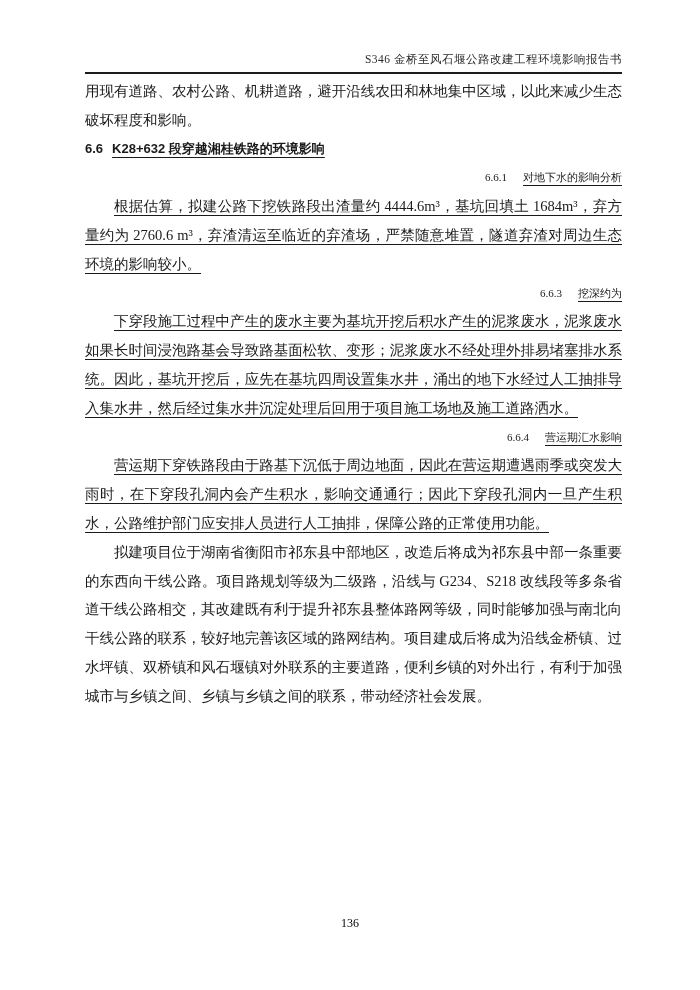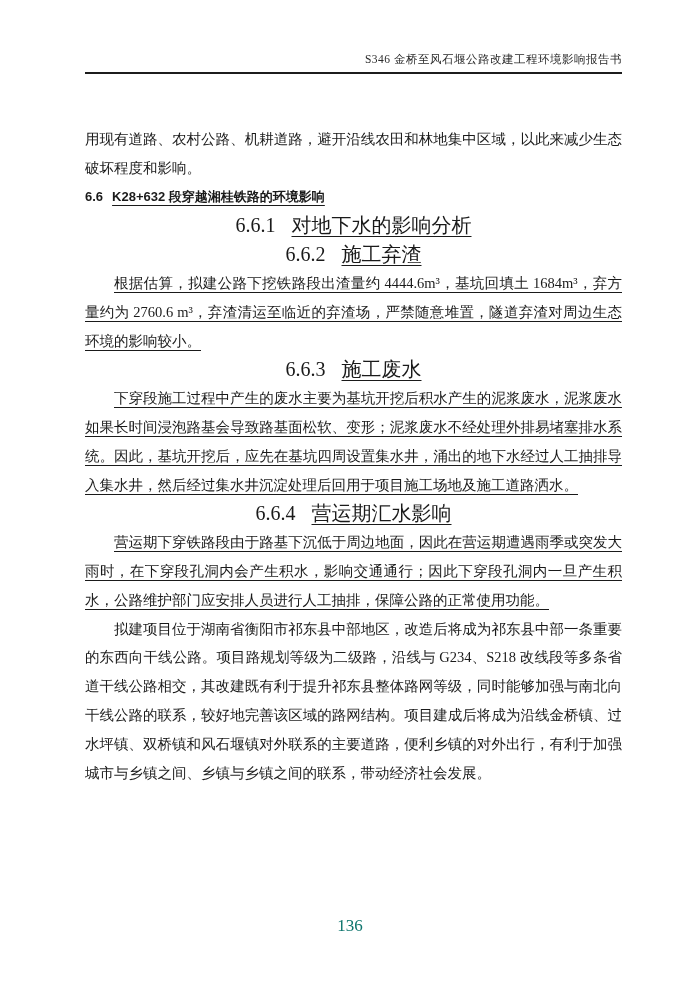--- a/index.html
+++ b/index.html
@@ -31,21 +31,20 @@
     letter-spacing: 0.5px;
   }
   .content {
     position: absolute;
     top: 77px;
     left: 85px;
     width: 537px;
     font-size: 14.5px;
     line-height: 28.8px;
     text-align: justify;
-    margin-top: 48px;
   }
   .content p, .content h2, .content h3 {
     margin: 0;
     padding: 0;
   }
   .para-indent {
     text-indent: 2em;
   }
   .u {
     text-decoration: underline;
@@ -59,61 +58,60 @@
     line-height: 28.8px;
     text-align: left;
   }
   .h-main .num {
     margin-right: 9px;
     text-decoration: none;
   }
   .h-sub {
     font-family: "Liberation Serif", serif;
     font-weight: normal;
-    font-size: 20px;
+    font-size: 11px;
     line-height: 28.8px;
-    text-align: center;
+    text-align: right;
   }
   .h-sub .num {
     margin-right: 16px;
     text-decoration: none;
   }
   .footer {
     position: absolute;
     top: 916px;
     left: 0;
     width: 700px;
     text-align: center;
-    font-size: 17px;
-    color: #0f766e;
+    font-size: 12px;
+    color: #000000;
   }
 </style>
 </head>
 <body>
 
 <div class="page">
 
   <div class="header">
     <span>S346 金桥至风石堰公路改建工程环境影响报告书</span>
   </div>
 
   <div class="content">
 
     <p>用现有道路、农村公路、机耕道路，避开沿线农田和林地集中区域，以此来减少生态破坏程度和影响。</p>
 
     <h2 class="h-main"><span class="num">6.6</span><span class="u">K28+632 段穿越湘桂铁路的环境影响</span></h2>
 
     <h3 class="h-sub"><span class="num">6.6.1</span><span class="u">对地下水的影响分析</span></h3>
 
 
-    <h3 class="h-sub"><span class="num">6.6.2</span><span class="u">施工弃渣</span></h3>
 
     <p class="para-indent u">根据估算，拟建公路下挖铁路段出渣量约 4444.6m³，基坑回填土 1684m³，弃方量约为 2760.6 m³，弃渣清运至临近的弃渣场，严禁随意堆置，隧道弃渣对周边生态环境的影响较小。</p>
 
-    <h3 class="h-sub"><span class="num">6.6.3</span><span class="u">施工废水</span></h3>
+    <h3 class="h-sub"><span class="num">6.6.3</span><span class="u">挖深约为</span></h3>
 
     <p class="para-indent u">下穿段施工过程中产生的废水主要为基坑开挖后积水产生的泥浆废水，泥浆废水如果长时间浸泡路基会导致路基面松软、变形；泥浆废水不经处理外排易堵塞排水系统。因此，基坑开挖后，应先在基坑四周设置集水井，涌出的地下水经过人工抽排导入集水井，然后经过集水井沉淀处理后回用于项目施工场地及施工道路洒水。</p>
 
     <h3 class="h-sub"><span class="num">6.6.4</span><span class="u">营运期汇水影响</span></h3>
 
     <p class="para-indent u">营运期下穿铁路段由于路基下沉低于周边地面，因此在营运期遭遇雨季或突发大雨时，在下穿段孔洞内会产生积水，影响交通通行；因此下穿段孔洞内一旦产生积水，公路维护部门应安排人员进行人工抽排，保障公路的正常使用功能。</p>
 
 
     <p class="para-indent">拟建项目位于湖南省衡阳市祁东县中部地区，改造后将成为祁东县中部一条重要的东西向干线公路。项目路规划等级为二级路，沿线与 G234、S218 改线段等多条省道干线公路相交，其改建既有利于提升祁东县整体路网等级，同时能够加强与南北向干线公路的联系，较好地完善该区域的路网结构。项目建成后将成为沿线金桥镇、过水坪镇、双桥镇和风石堰镇对外联系的主要道路，便利乡镇的对外出行，有利于加强城市与乡镇之间、乡镇与乡镇之间的联系，带动经济社会发展。</p>
 

